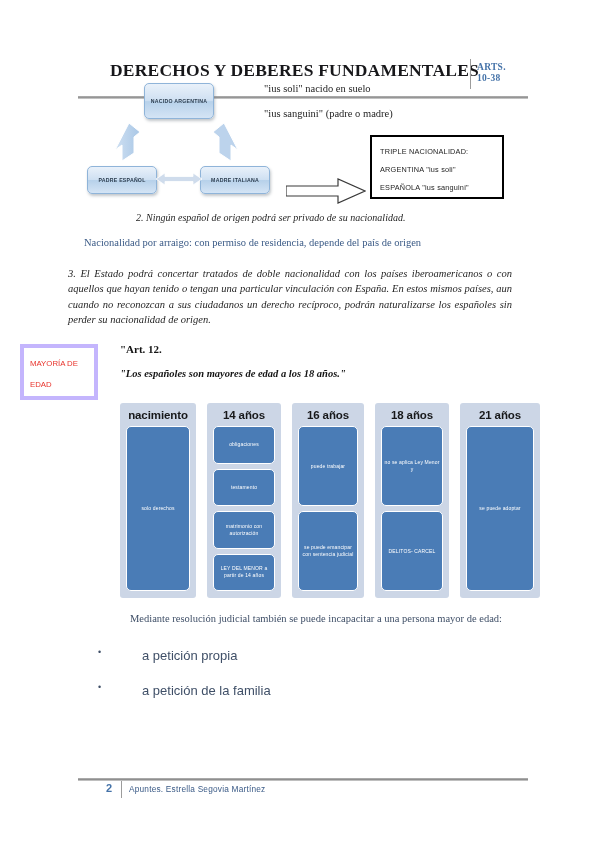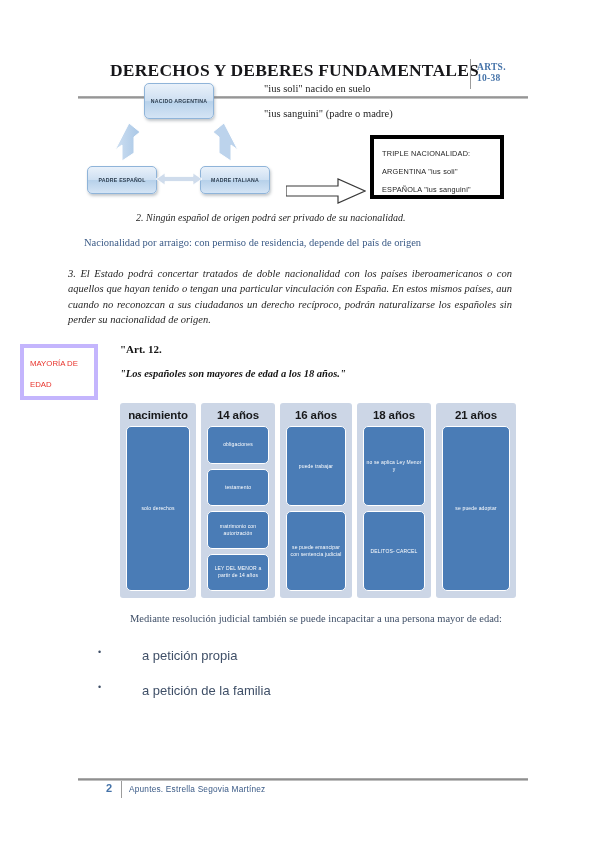--- a/index.html
+++ b/index.html
@@ -77,21 +77,21 @@
   }
   .ius2{
     position:absolute;left:264px;top:108px;
     font-family:"Liberation Serif", serif;
     font-size:10.5px;color:#1d1d1d;white-space:nowrap;
   }
 
   
   .triple{
     position:absolute;left:370px;top:135px;width:134px;height:64px;
-    border:4px solid #000000;background:#ffffff;
+    border:2px solid #000000;background:#ffffff;
     padding:6px 8px 0 8px;box-sizing:border-box;
   }
   .triple div{
     font-family:"Liberation Sans", sans-serif;
     font-size:7.3px;color:#1d1d1d;line-height:18px;
     letter-spacing:.2px;white-space:nowrap;
   }
 
   
   .p-item2{
@@ -132,21 +132,21 @@
   }
   .art12sub{
     position:absolute;left:120px;top:368px;
     font-family:"Liberation Serif", serif;
     font-style:italic;font-weight:700;font-size:10.5px;color:#141414;
   }
 
   
   .chart{
     position:absolute;left:120px;top:403px;width:430px;height:195px;
-    display:flex;gap:5px;
+    display:flex;gap:11px;
   }
   .col{
     background:#ccd6e6;border-radius:3px;
     display:flex;flex-direction:column;align-items:center;
     padding:6px 6px 7px 6px;box-sizing:border-box;
   }
   .col-head{
     font-family:"Liberation Sans", sans-serif;
     font-size:11.5px;font-weight:700;color:#17181a;
     margin-bottom:5px;white-space:nowrap;letter-spacing:-.1px;

